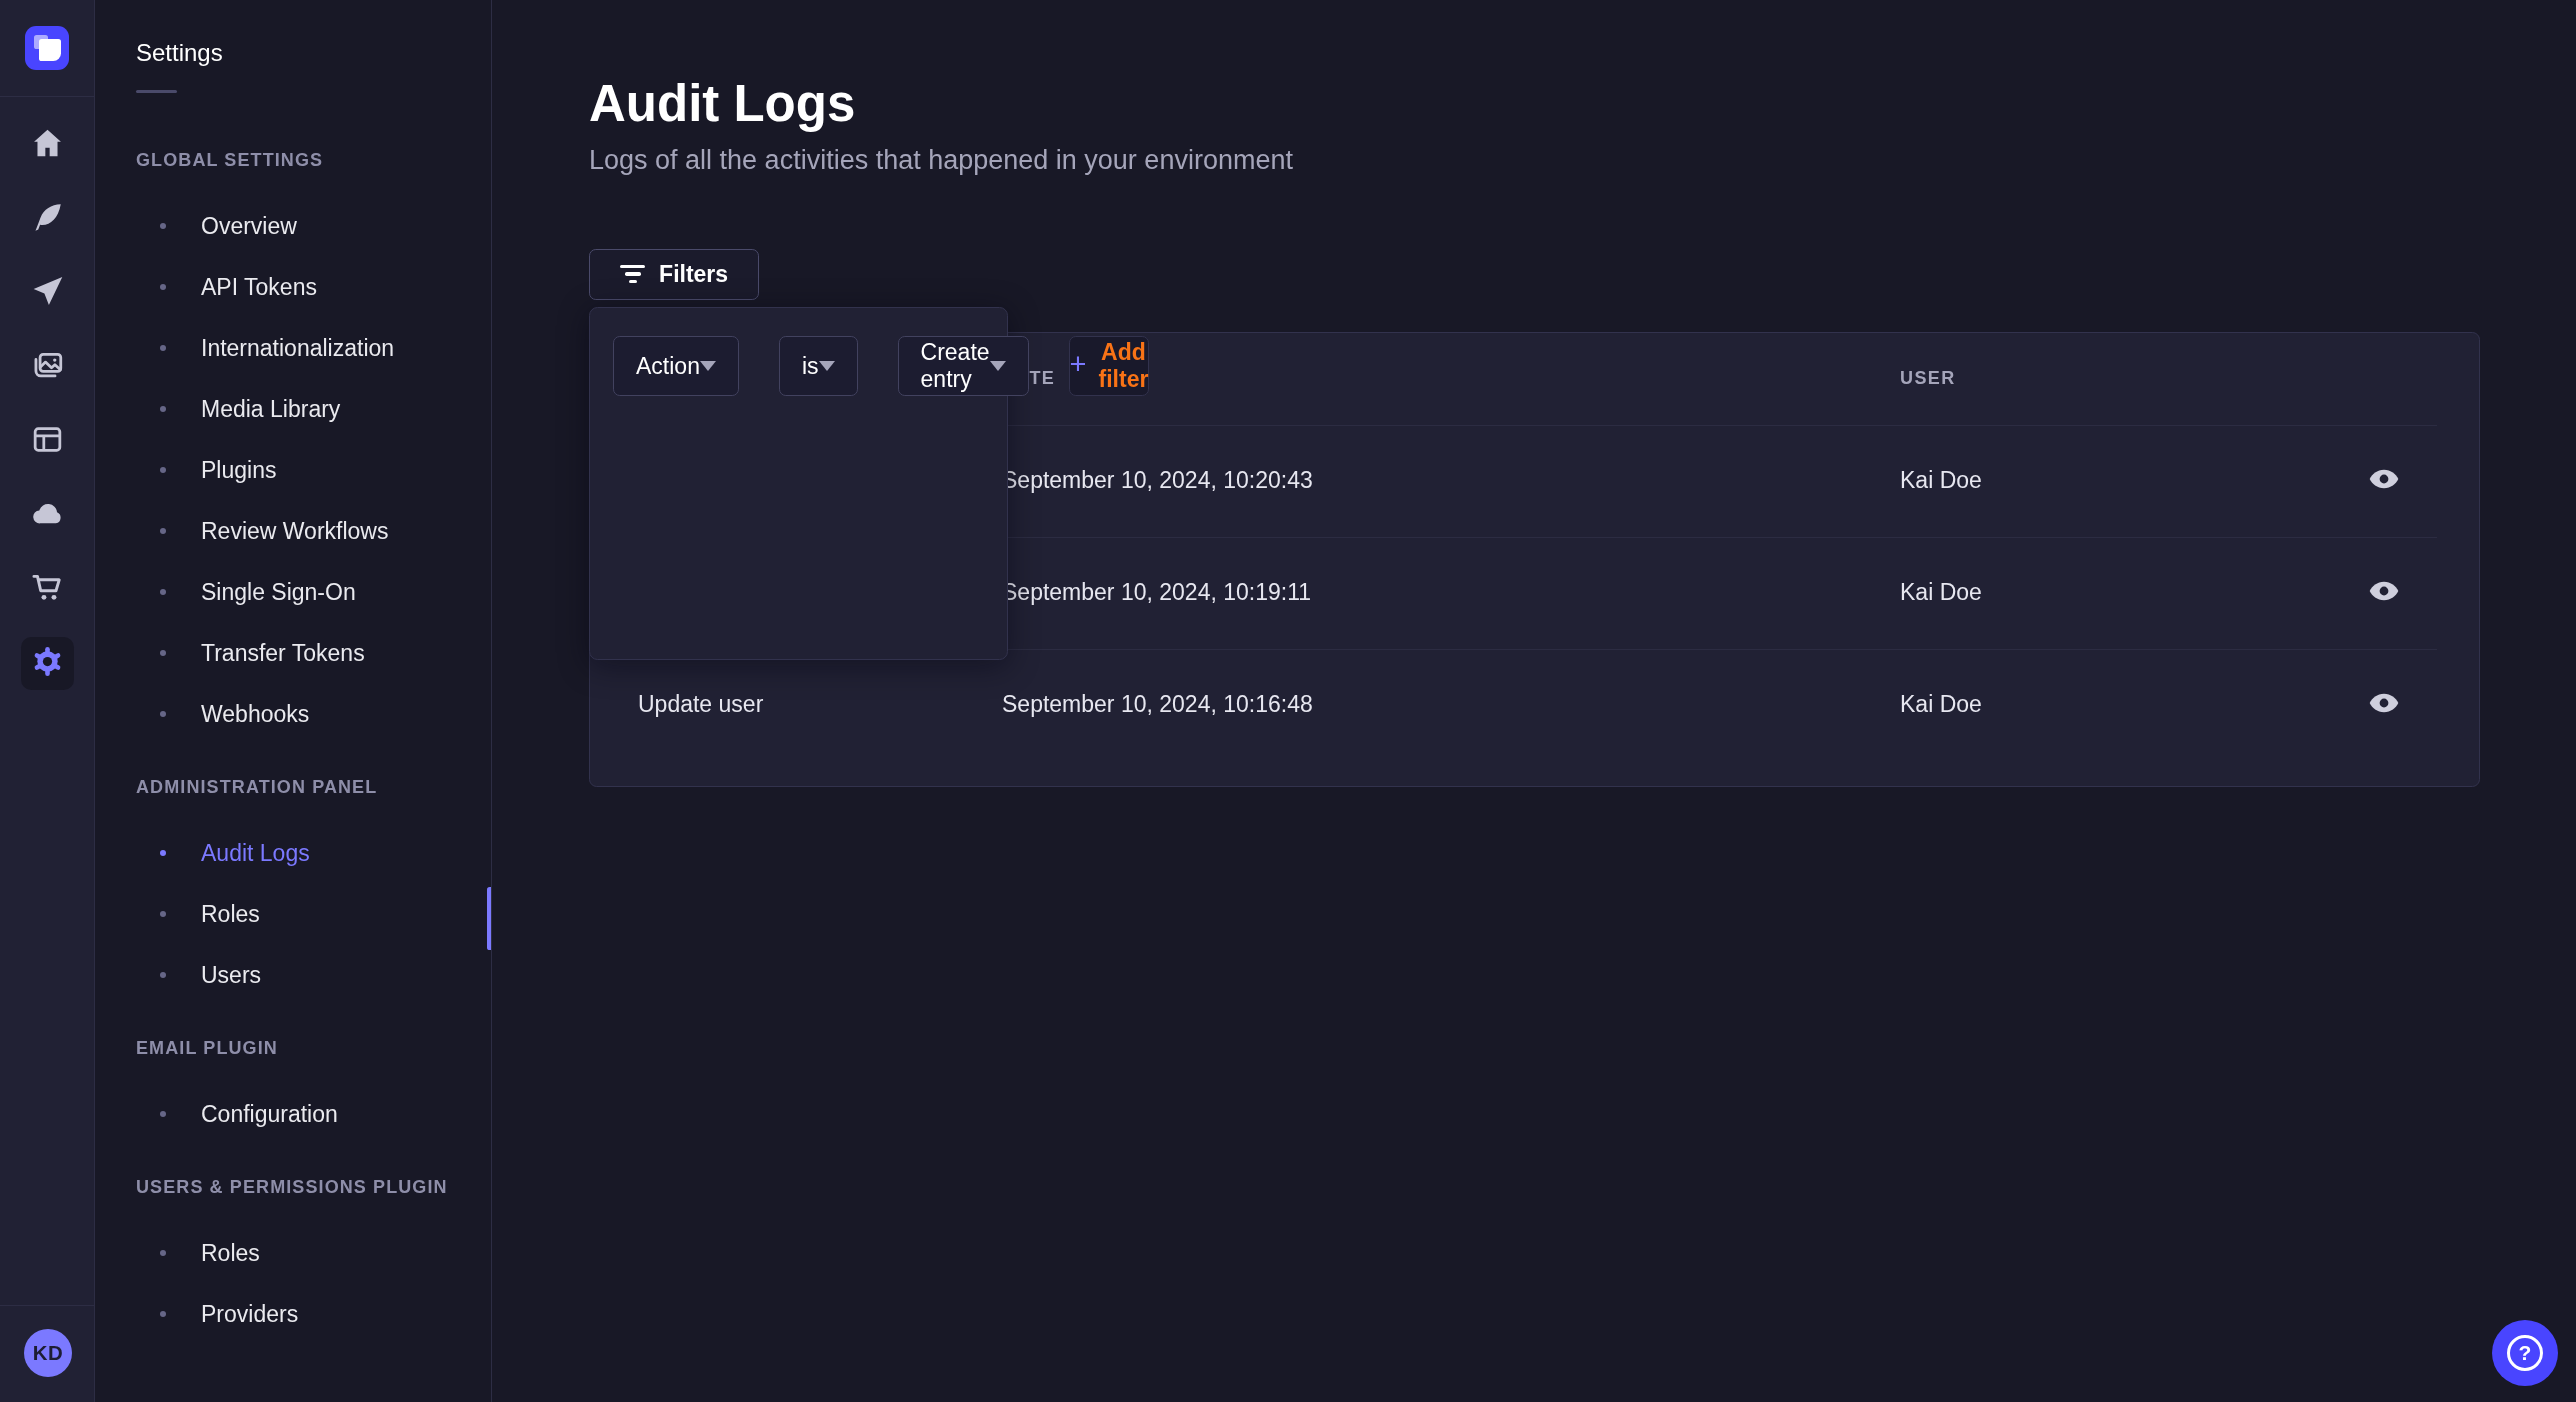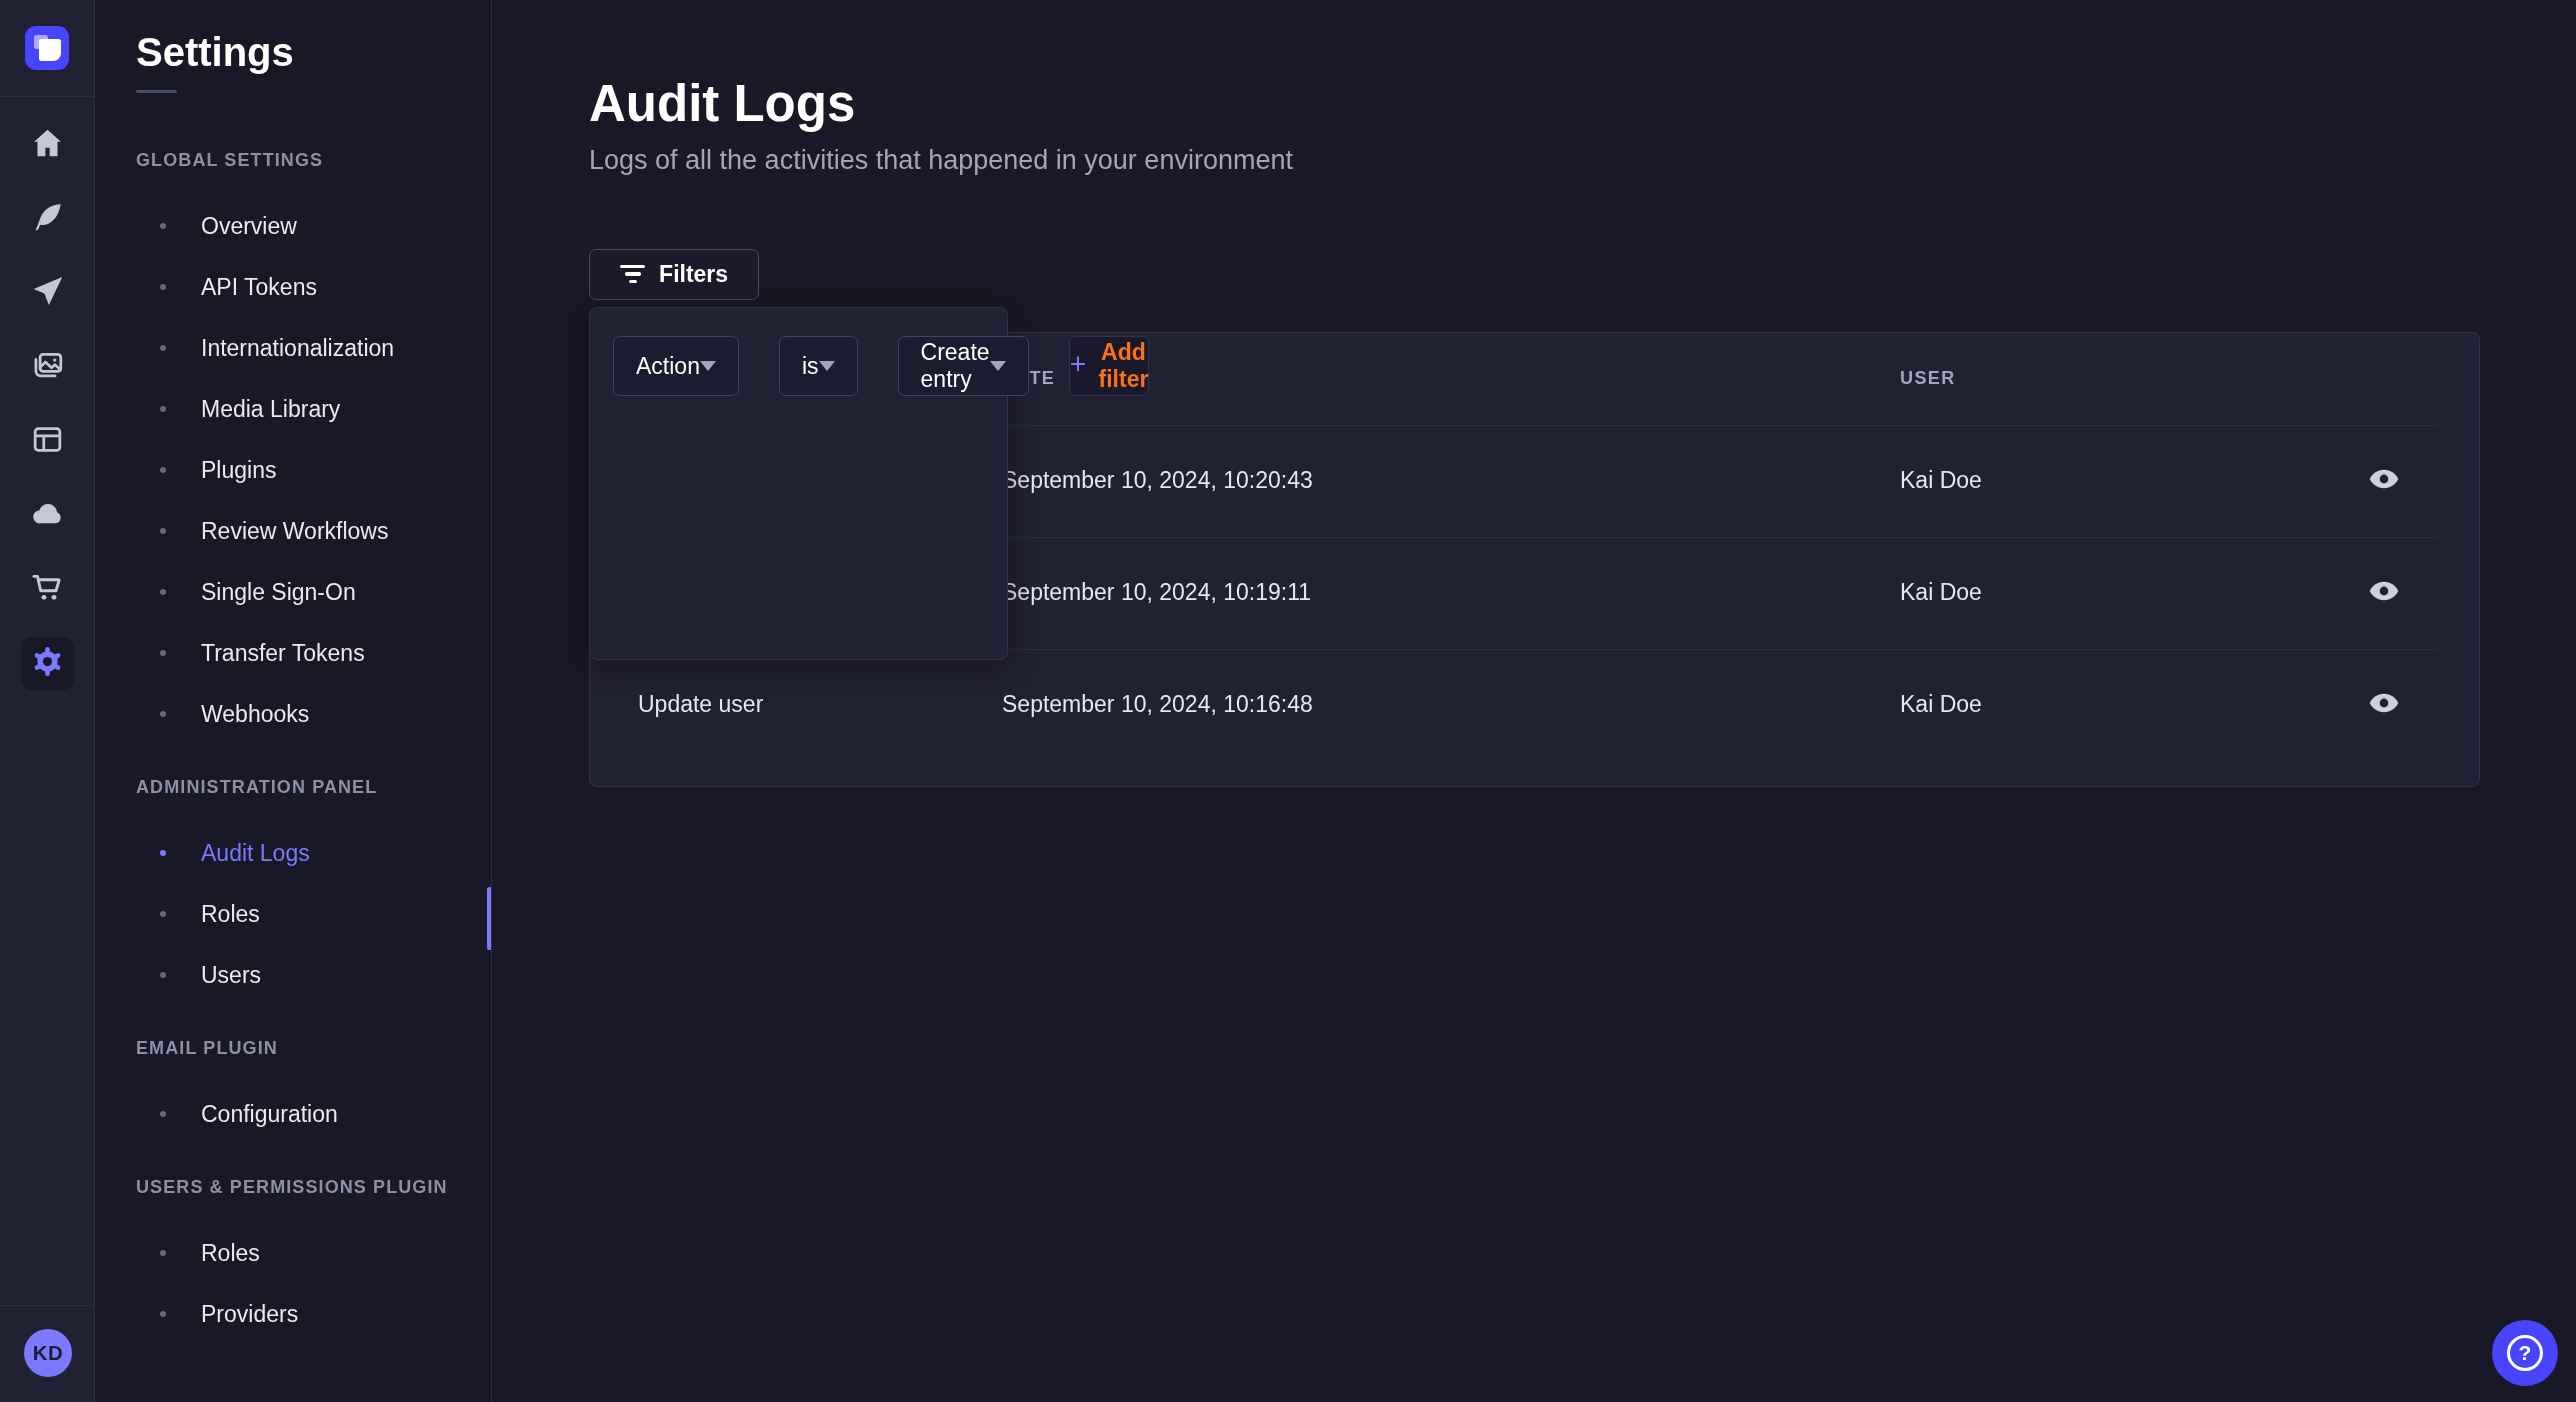--- a/index.html
+++ b/index.html
@@ -56,21 +56,21 @@
 
   
   .sidebar {
     width: 397px; height: 100%;
     background: #181826;
     border-right: 0.9px solid #2d2d44;
     position: relative; flex-shrink: 0;
     padding: 34px 0 0 41px;
     overflow: hidden;
   }
-  .sidebar-title { font-size: 40px; font-weight: 700; line-height: 37px; color: #ffffff; }
+  .sidebar-title { font-size: 24px; font-weight: 400; line-height: 37px; color: #ffffff; }
   .sidebar-title-rule { width: 41px; height: 2.6px; background: #4a4a6a; margin-top: 19px; border-radius: 1.7px; }
   .section-header {
     font-size: 18px; font-weight: 600; letter-spacing: 1.1px;
     color: #8e8ea9; line-height: 22px;
   }
   .sh-1 { margin-top: 56px; }
   .sh-n { margin-top: 31px; }
   .nav-list { margin-top: 25px; }
   .nav-item {
     height: 61px; display: flex; align-items: center; gap: 35px;

